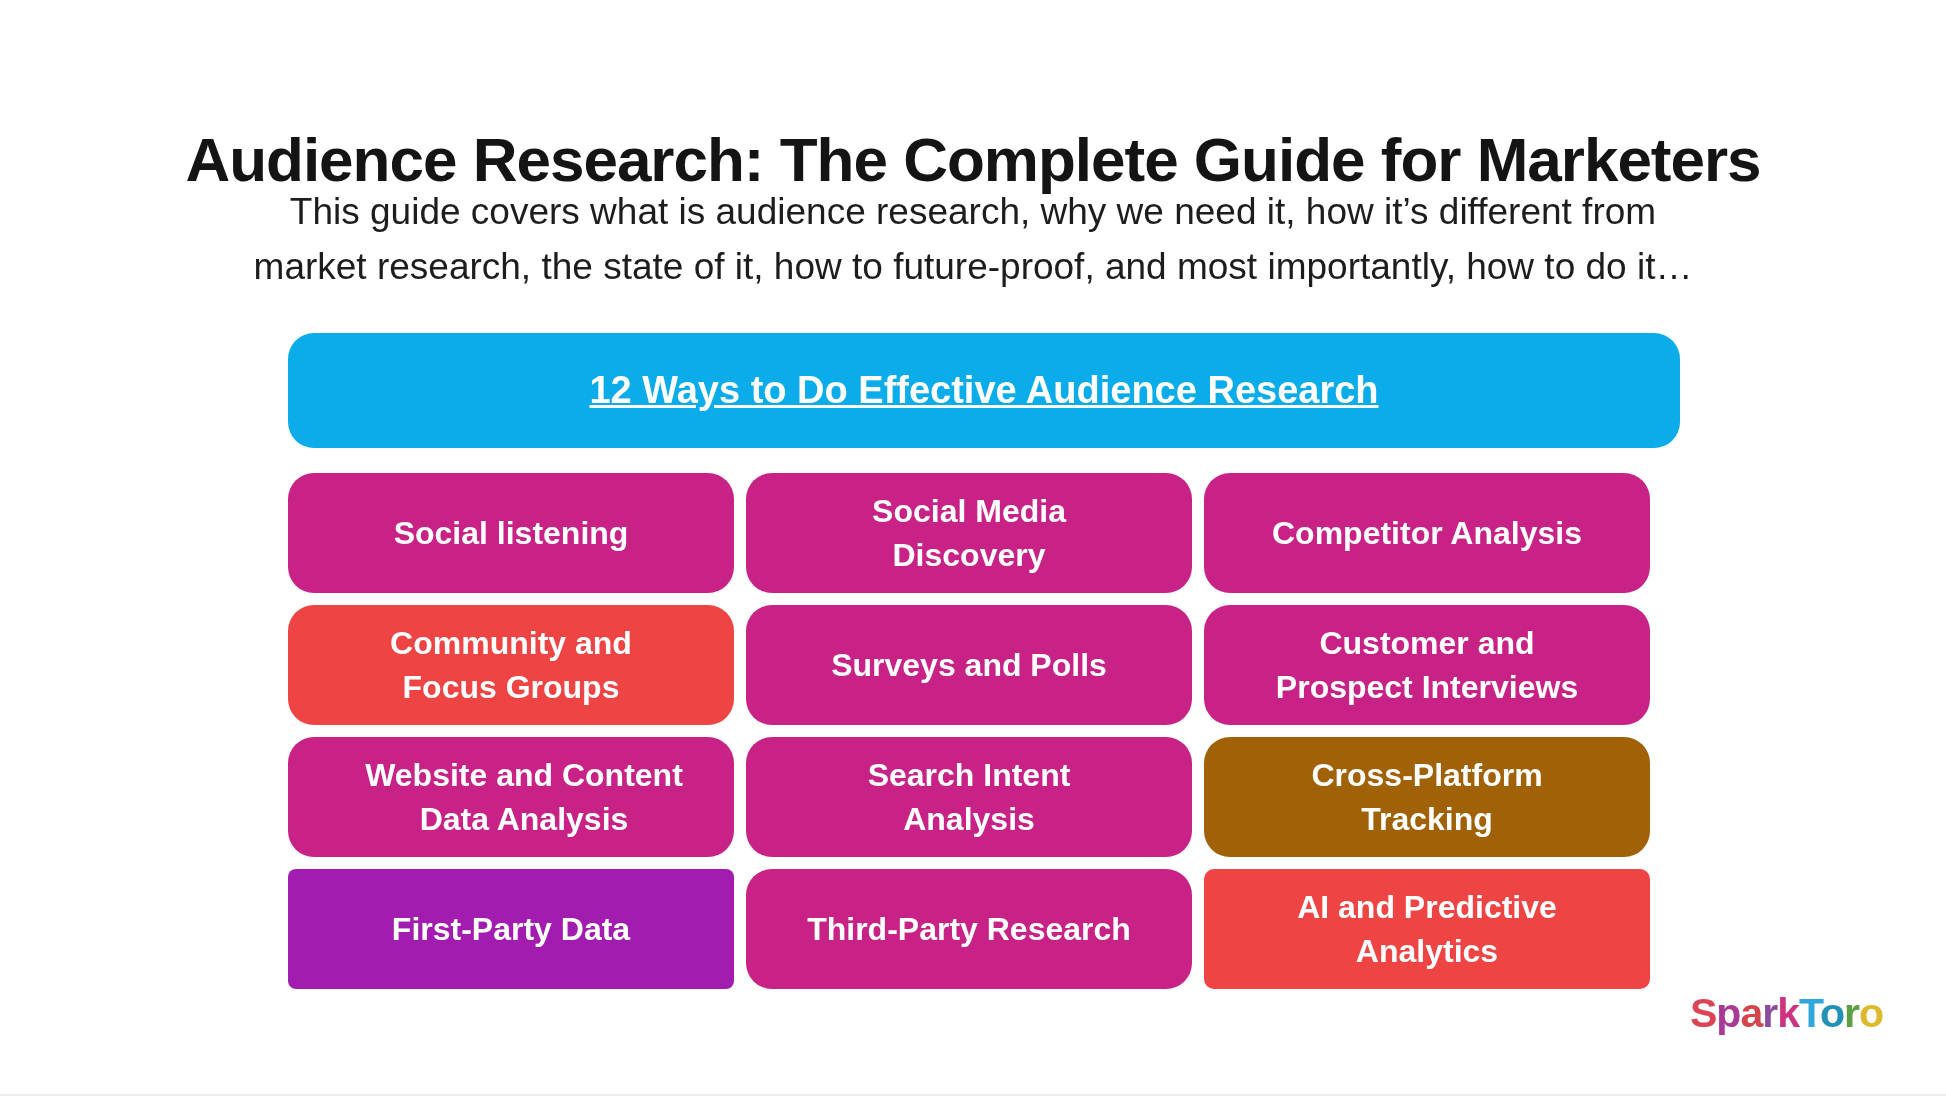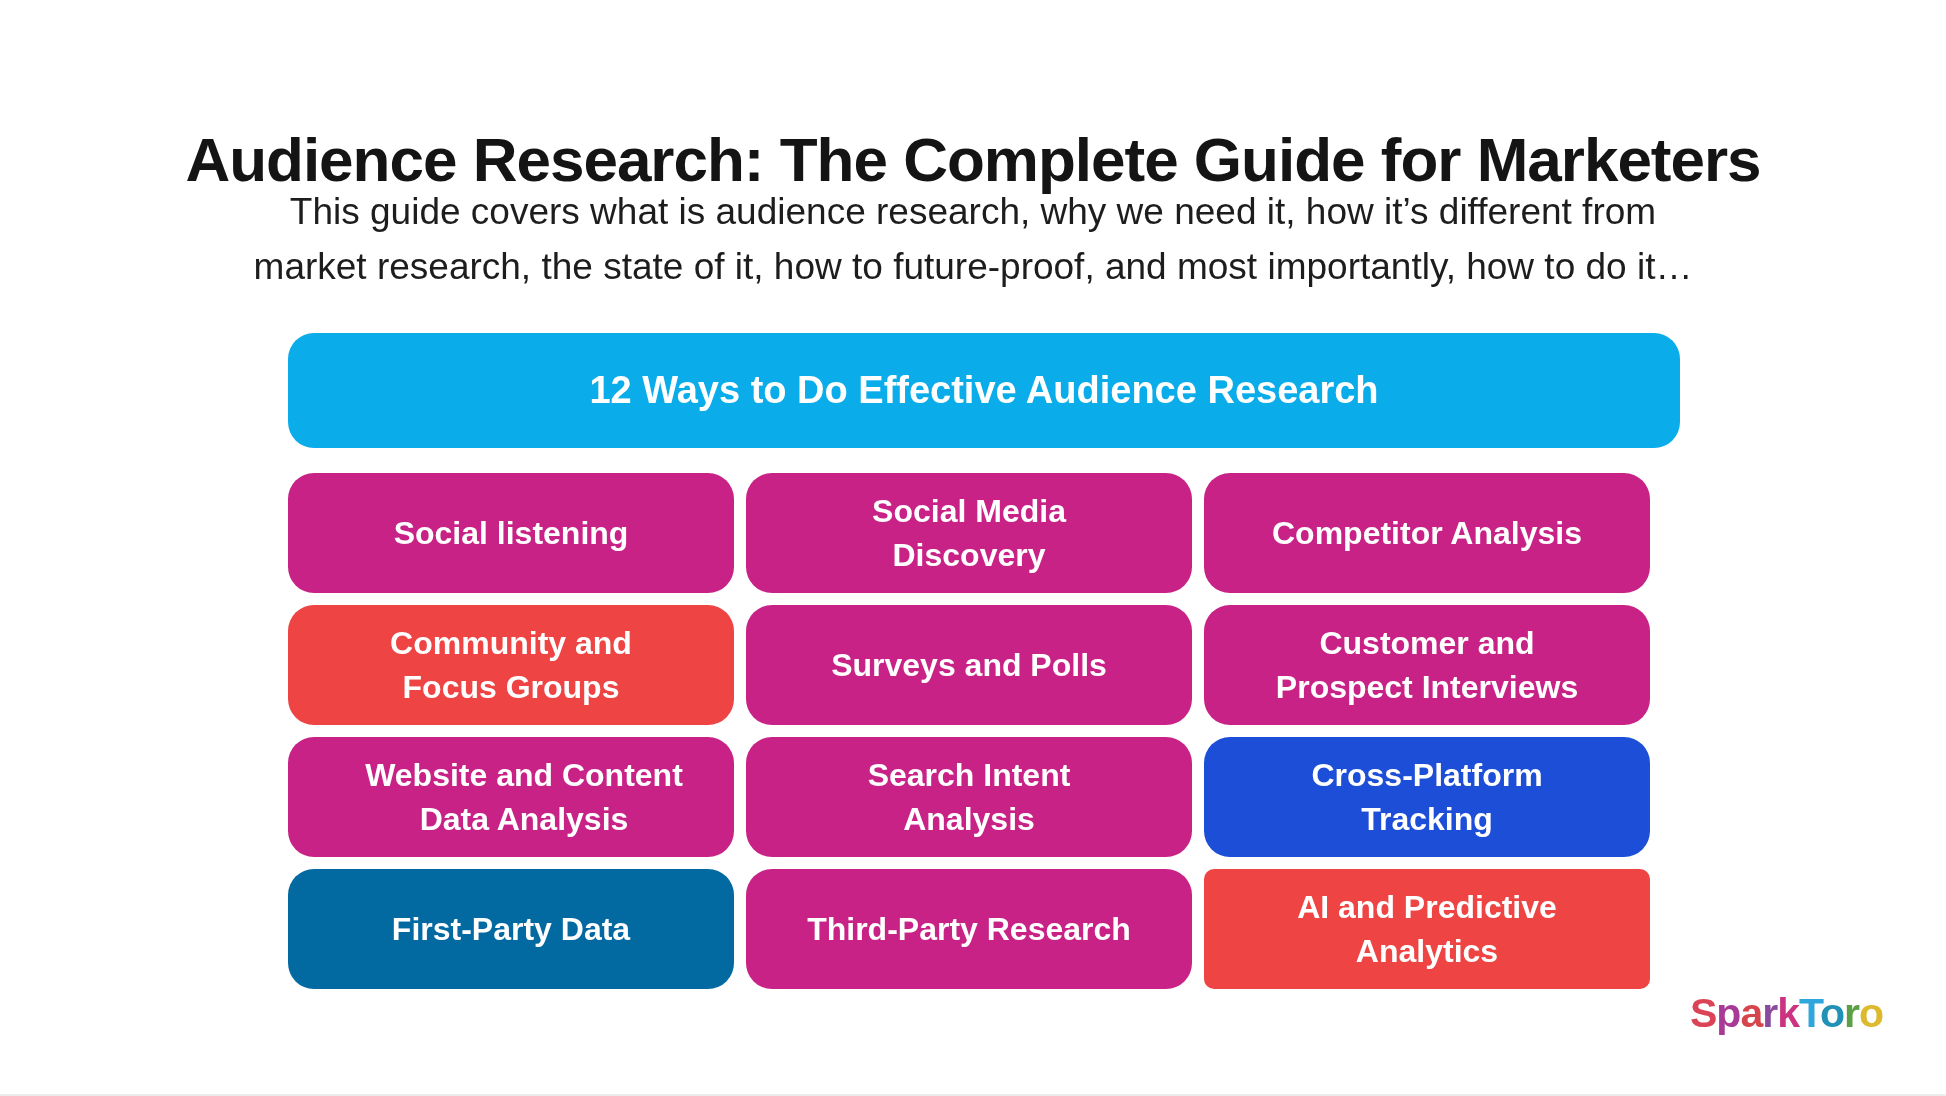--- a/index.html
+++ b/index.html
@@ -101,41 +101,41 @@
 
 <div class="canvas">
 
   <h1 class="page-title">Audience Research: The Complete Guide for Marketers</h1>
 
   <div class="page-subtitle">
     <div>This guide covers what is audience research, why we need it, how it’s different from</div>
     <div>market research, the state of it, how to future-proof, and most importantly, how to do it…</div>
   </div>
 
-  <div class="banner" style="background: rgb(10, 173, 234);">
+  <div class="banner" style="background: rgb(10, 173, 234); text-decoration: underline;">
     <span>12 Ways to Do Effective Audience Research</span>
   </div>
 
   <div class="grid">
     <div class="box" style="background: rgb(201, 34, 135);"><span>Social listening</span></div>
     <div class="box" style="background: rgb(201, 34, 135);"><span>Social Media
 Discovery</span></div>
     <div class="box" style="background: rgb(201, 34, 135); text-align: right;"><span>Competitor Analysis</span></div>
     <div class="box" style="background: #ef4444;"><span>Community and
 Focus Groups</span></div>
     <div class="box" style="background: rgb(201, 34, 135);"><span>Surveys and Polls</span></div>
     <div class="box" style="background: rgb(201, 34, 135);"><span>Customer and
 Prospect Interviews</span></div>
     <div class="box" style="background: rgb(201, 34, 135); padding-left: 44px;"><span>Website and Content
 Data Analysis</span></div>
     <div class="box" style="background: rgb(201, 34, 135);"><span>Search Intent
 Analysis</span></div>
-    <div class="box" style="background: #1d4ed8;"><span>Cross-Platform
+    <div class="box" style="background: #a16207;"><span>Cross-Platform
 Tracking</span></div>
-    <div class="box" style="background: #0369a1;"><span>First-Party Data</span></div>
+    <div class="box" style="background: #a21caf; border-radius: 8px;"><span>First-Party Data</span></div>
     <div class="box" style="background: rgb(201, 34, 135);"><span>Third-Party Research</span></div>
     <div class="box" style="background: #ef4444; border-radius: 10px;"><span>AI and Predictive
 Analytics</span></div>
   </div>
 
   <div class="logo"><span style="color: rgb(219, 68, 86);">S</span><span style="color: rgb(168, 58, 150);">p</span><span style="color: rgb(214, 69, 76);">a</span><span style="color: rgb(138, 74, 158);">r</span><span style="color: rgb(204, 51, 128);">k</span><span style="color: rgb(47, 167, 220);">T</span><span style="color: rgb(33, 145, 181);">o</span><span style="color: rgb(91, 160, 68);">r</span><span style="color: rgb(221, 185, 46);">o</span></div>
 
   <div class="bottom-edge"></div>
 
 </div>

